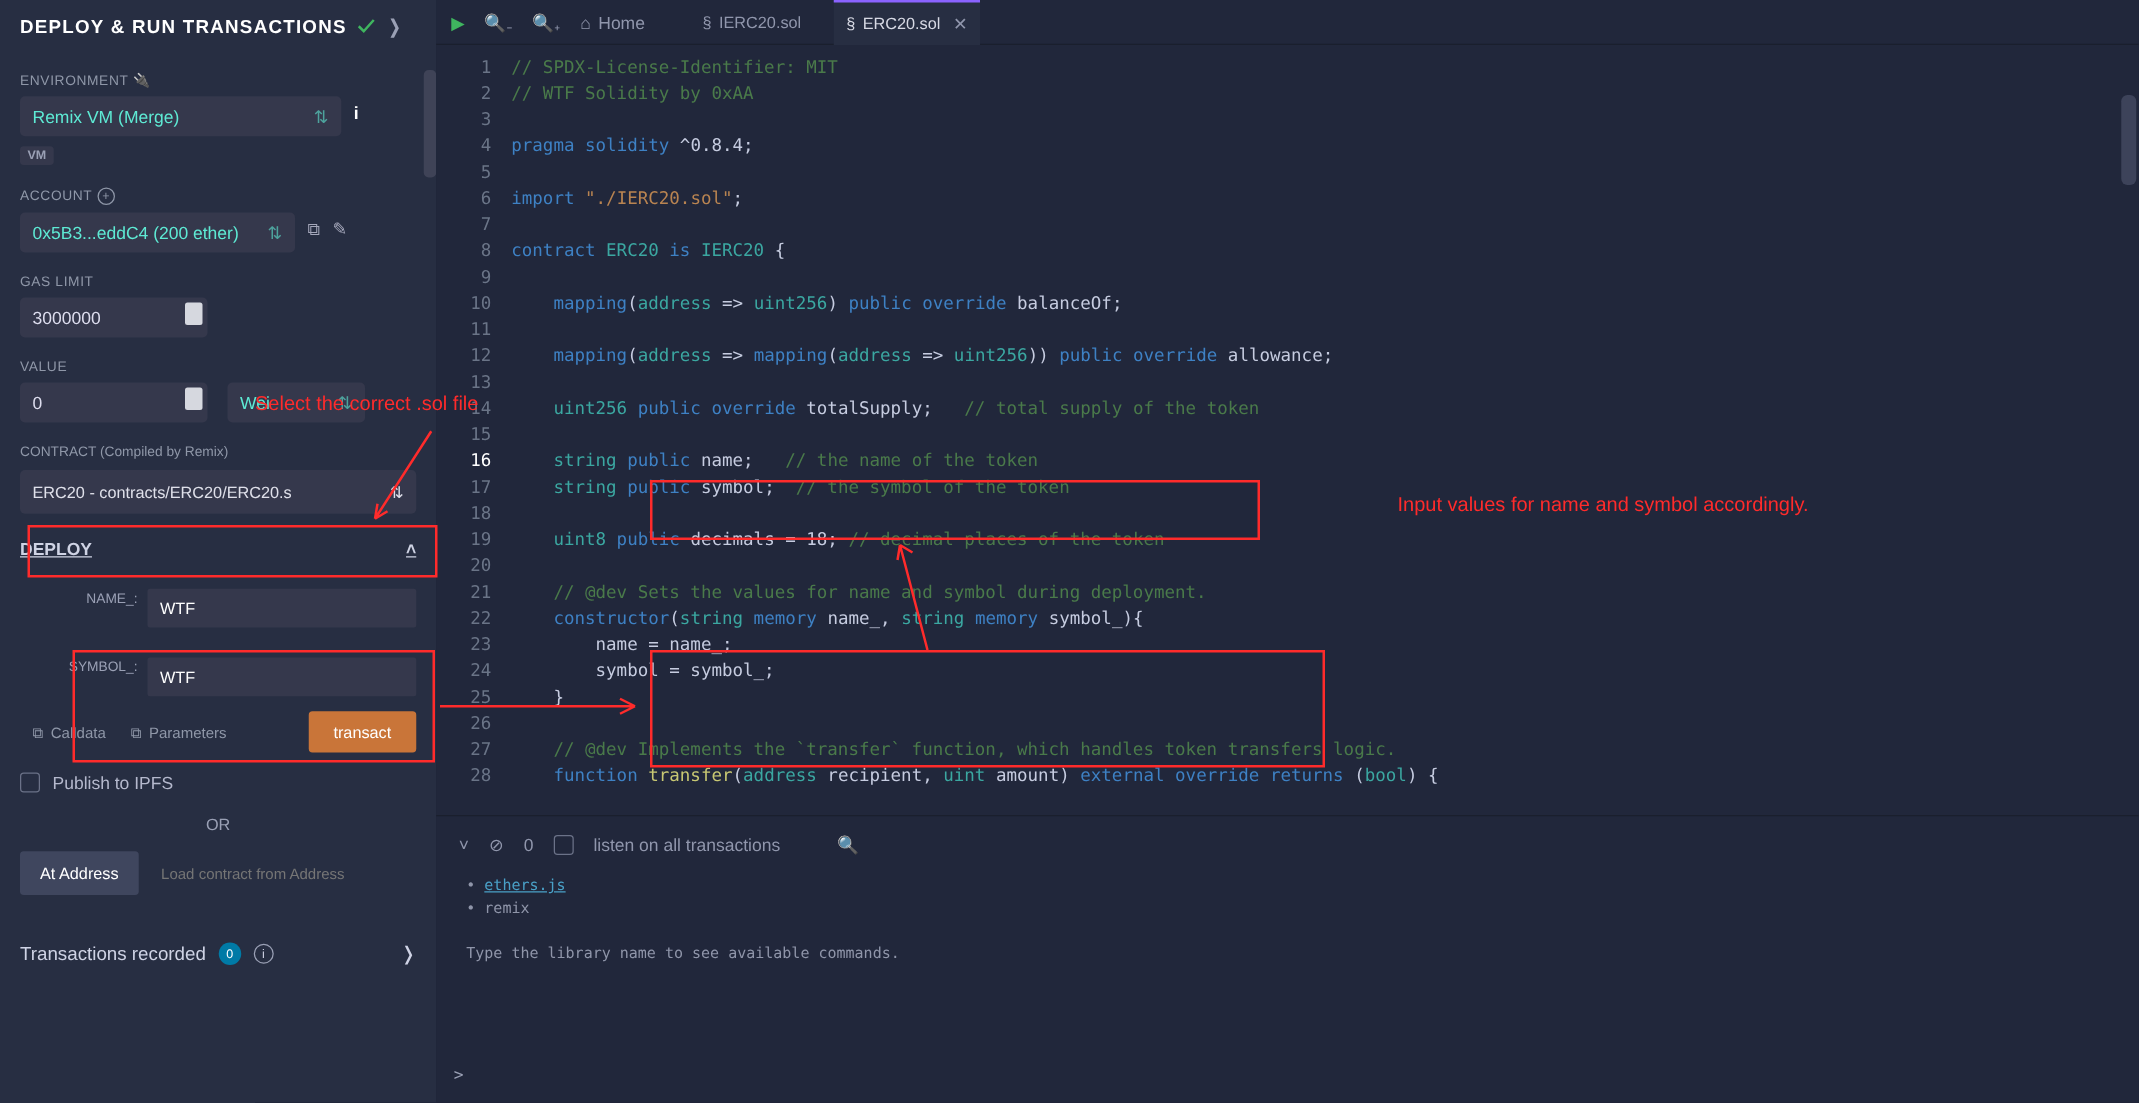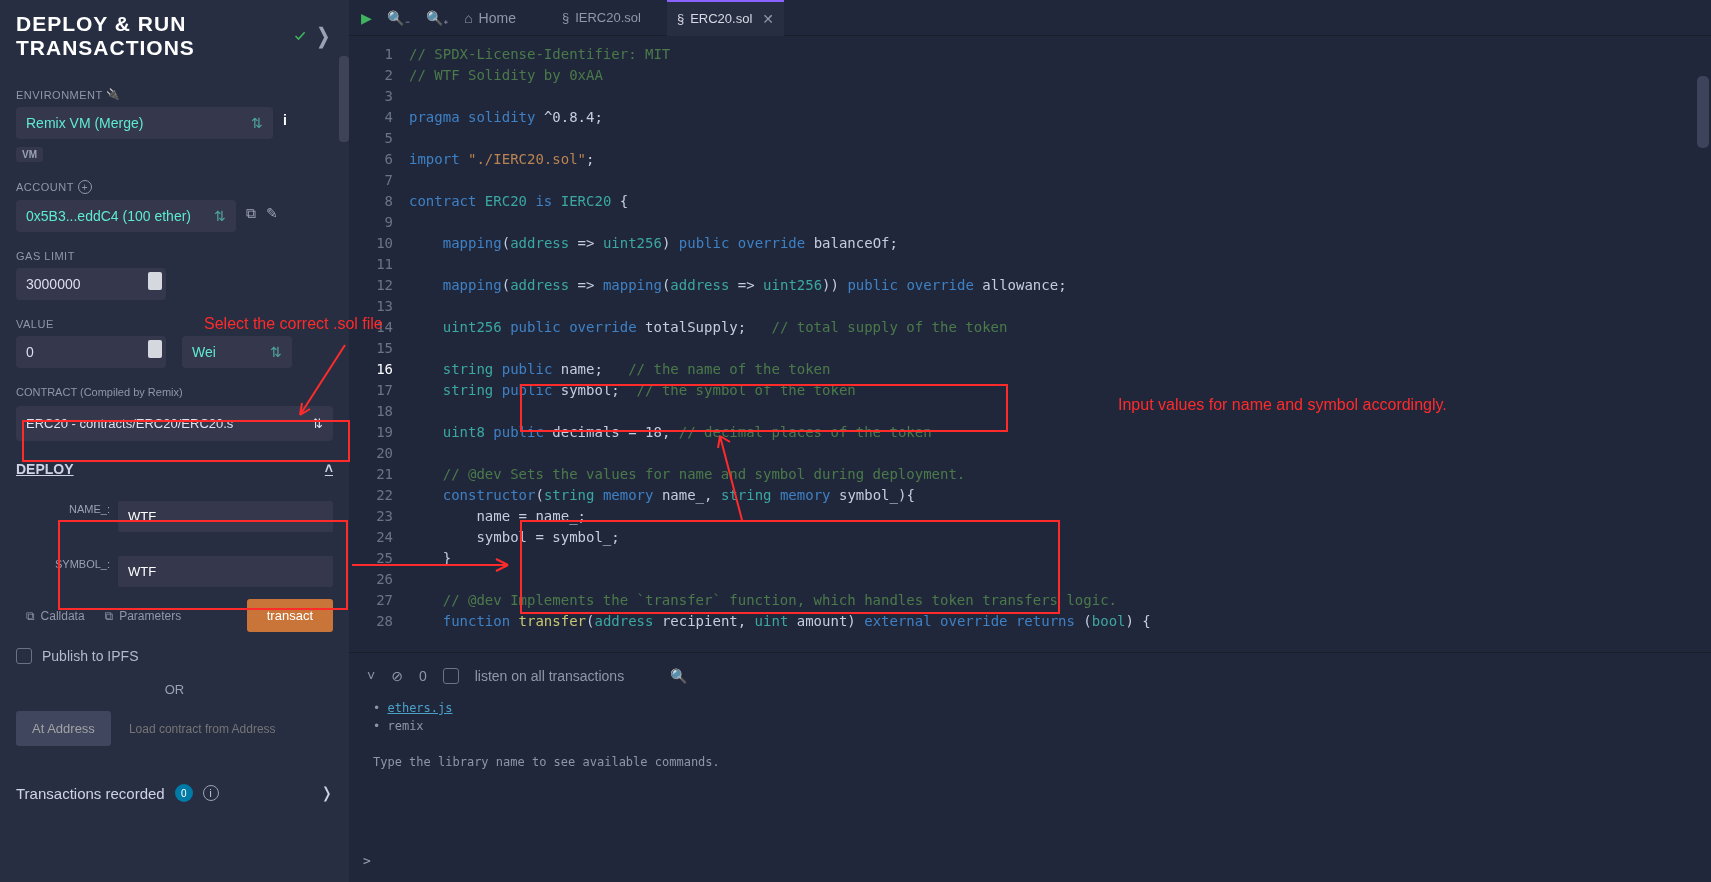--- a/index.html
+++ b/index.html
@@ -3,21 +3,21 @@
 <meta charset="utf-8">
 <style>
 * { margin: 0; padding: 0; box-sizing: border-box; }
 body {
   background: #21273b; width: 1711px; height: 882px;
   font-family: -apple-system, BlinkMacSystemFont, "Segoe UI", Helvetica, Arial, sans-serif;
   color: #a2a2bb; overflow: hidden; position: relative;
 }
 
 .sidebar { position: absolute; left: 0; top: 0; width: 349px; height: 100%; background: #272e42; padding: 12px 16px; }
-.panel-title { color: #fff; font-weight: 600; letter-spacing: 1px; font-size: 21px; display: flex; align-items: center; gap: 8px; }
+.panel-title { color: #fff; font-weight: 600; letter-spacing: 1px; font-size: 15px; display: flex; align-items: center; gap: 8px; }
 .panel-title svg { width: 16px; height: 16px; }
 .sec-label { font-size: 11px; color: #8f97a8; letter-spacing: 0.5px; margin-top: 18px; display: flex; align-items: center; gap: 4px; }
 .sec-label.envl { margin-top: 28px; }
 .select-like {
   margin-top: 6px; background: #35384c; color: #5eead4;
   padding: 8px 10px; border-radius: 4px; font-size: 14px; display: flex;
   align-items: center; justify-content: space-between; width: 257px;
 }
 .select-like .caret { width: 12px; opacity: .6; }
 .row { display: flex; align-items: center; gap: 10px; }
@@ -36,21 +36,21 @@
 .arg-row{display:flex;align-items:center;margin-top:8px;gap:8px;}
 .arg-lbl{font-size:11px;color:#9aa0b5;width:62px;text-align:right;}
 .arg-inp{flex:1;background:#35384c;border:none;color:#fff;padding:8px 10px;border-radius:2px;font-size:13px;margin-top:16px;}
 .deploy-actions{display:flex;margin-top:12px;align-items:center;}
 .linkbtn{display:flex;align-items:center;gap:6px;font-size:12px;color:#8f97a8;padding:8px 10px;cursor:pointer;}
 .transact{background:#c97539;color:#fff;font-size:13px;padding:9px 20px;border-radius:3px;margin-left:auto;cursor:pointer;border:none;}
 .checkbox-row{display:flex;align-items:center;gap:10px;margin-top:16px;font-size:14px;color:#b5b9cd;}
 .chk{width:16px;height:16px;border:1px solid #6b7288;border-radius:3px;}
 .or-divider{text-align:center;color:#9aa0b5;font-size:13px;margin-top:18px;}
 .addr-row{display:flex;gap:8px;margin-top:14px;}
-.addr-btn{background:#3f465e;color:#a3a3a3;font-size:13px;padding:10px 16px;border-radius:3px;border:none;}
+.addr-btn{background:#3f465e;color:#ffffff;font-size:13px;padding:10px 16px;border-radius:3px;border:none;}
 .addr-inp{flex:1;background:transparent;border:none;color:#8f97a8;font-size:12px;padding:10px;}
 .tx-rec{margin-top:38px;display:flex;align-items:center;gap:10px;color:#cfd3e5;font-size:15px;}
 .tx-count{background:#007aa6;color:#fff;font-size:10px;border-radius:50%;width:18px;height:18px;display:flex;align-items:center;justify-content:center;}
 .scroll-ind{position:absolute;right:0;top:56px;width:10px;height:86px;background:#3f4357;border-radius:4px;}
 
 .redbox{position:absolute;border:2px solid #ff2b2b;pointer-events:none;}
 .redlabel{position:absolute;color:#ff2b2b;font-size:16px;font-family:Arial;}
 .arrow{position:absolute;stroke:#ff2b2b;fill:none;stroke-width:2;pointer-events:none;}
 
 .main{position:absolute;left:349px;top:0;right:0;height:100%;background:#21273b;}
@@ -106,21 +106,21 @@
     <span class="iconbtn" style="color:#fff;font-weight:bold;">i</span>
   </div>
   <span class="vm-badge">VM</span>
 
   <div class="sec-label">
     <span>ACCOUNT</span>
     <span style="border:1px solid #8f97a8;border-radius:50%;width:14px;height:14px;display:inline-flex;align-items:center;justify-content:center;font-size:10px;">+</span>
   </div>
   <div class="row">
     <div class="select-like" style="width:220px;">
-      <span>0x5B3...eddC4 (100 ether)</span>
+      <span>0x5B3...eddC4 (200 ether)</span>
       <span class="caret">⇅</span>
     </div>
     <span class="iconbtn">⧉</span>
     <span class="iconbtn">✎</span>
   </div>
 
   <div class="sec-label">GAS LIMIT</div>
   <div class="num-wrap">
     <input class="num-input" value="3000000" style="">
     <div class="spin"></div>

